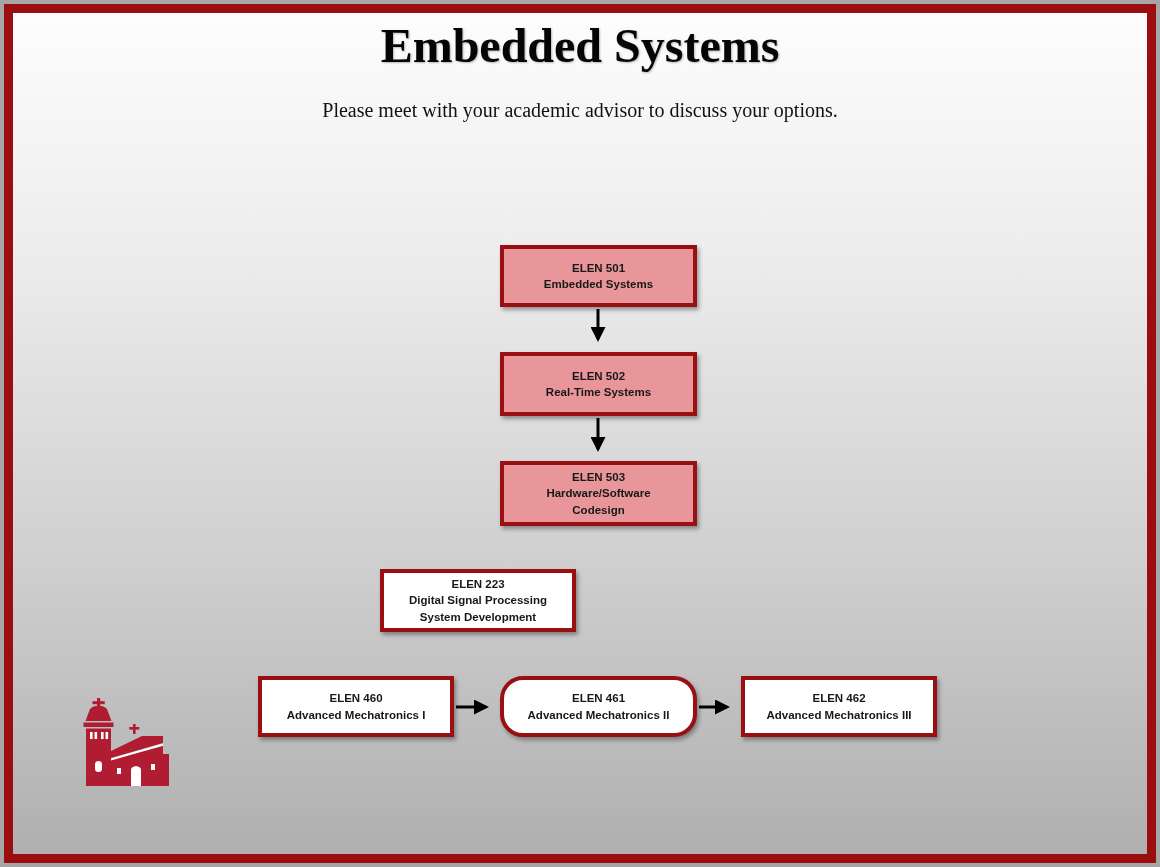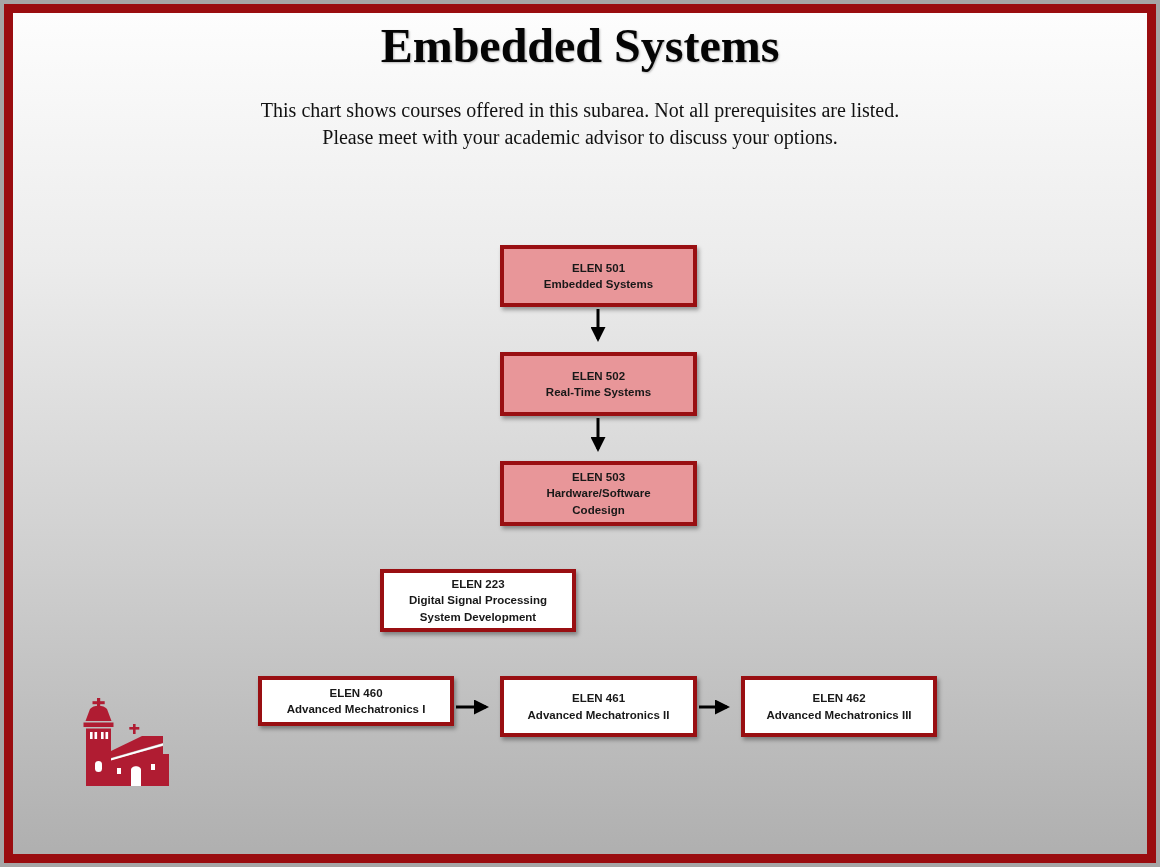--- a/index.html
+++ b/index.html
@@ -124,21 +124,20 @@
   }
 </style>
 </head>
 <body>
 
 <div class="canvas">
 
   <div class="header-wrap">
     <h1 class="title">Embedded Systems</h1>
     <div class="description">
-      <p>This chart shows courses offered in this subarea. Not all prerequisites are listed.</p>
       <p>Please meet with your academic advisor to discuss your options.</p>
     </div>
   </div>
 
   <svg class="arrows" viewBox="0 0 1160 867" xmlns="http://www.w3.org/2000/svg">
     <defs>
       <marker id="ah" viewBox="0 0 10 10" refX="8" refY="5" markerWidth="5" markerHeight="5" orient="auto-start-reverse">
         <path d="M0,0 L10,5 L0,10 z" fill="#000"></path>
       </marker>
     </defs>
@@ -161,25 +160,25 @@
     <span class="course-name">Hardware/Software
 Codesign</span>
   </div>
 
   <div class="course-box elective" style="left:380px; top:569px; width:196px; height:63px;">
     <span class="course-code">ELEN 223</span>
     <span class="course-name">Digital Signal Processing
 System Development</span>
   </div>
 
-  <div class="course-box elective" style="left:258px; top:676px; width:196px; height:50px;">
+  <div class="course-box elective" style="left:258px; top:676px; width:196px; height:61px;">
     <span class="course-code">ELEN 460</span>
     <span class="course-name">Advanced Mechatronics I</span>
   </div>
-  <div class="course-box elective" style="left:500px; top:676px; width:197px; height:61px;">
+  <div class="course-box elective" style="left:500px; top:676px; width:197px; height:61px;border-radius:23px;">
     <span class="course-code">ELEN 461</span>
     <span class="course-name">Advanced Mechatronics II</span>
   </div>
   <div class="course-box elective" style="left:741px; top:676px; width:196px; height:61px;">
     <span class="course-code">ELEN 462</span>
     <span class="course-name">Advanced Mechatronics III</span>
   </div>
 
 
   <div class="logo">

